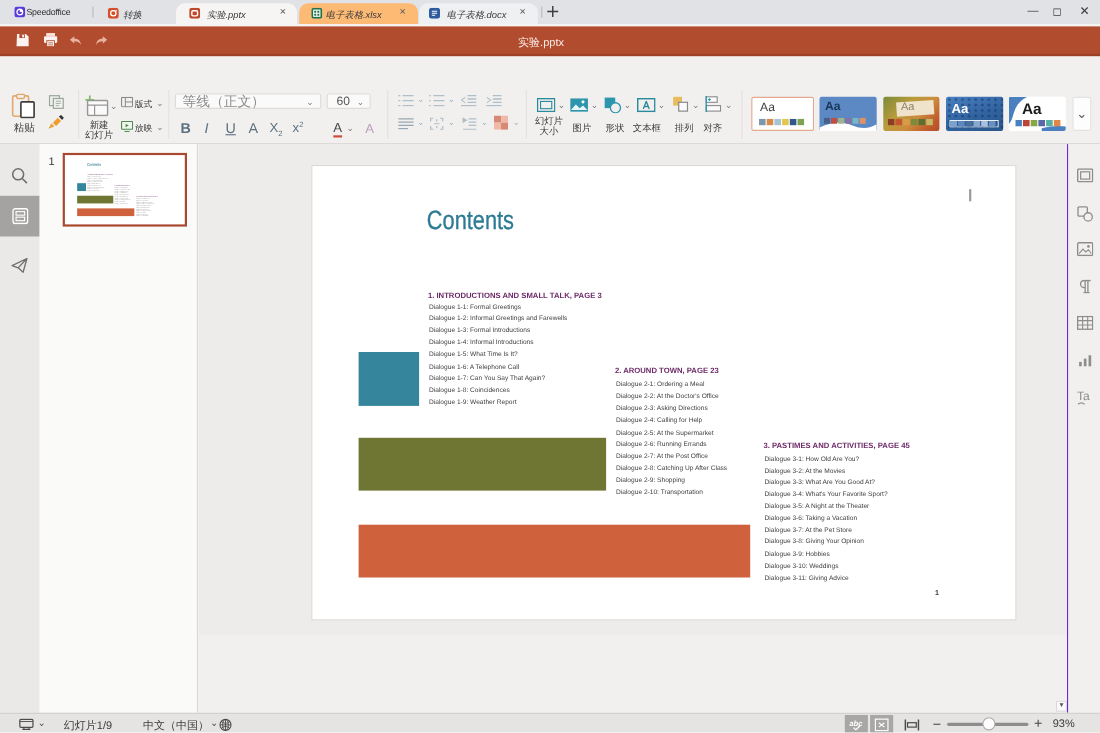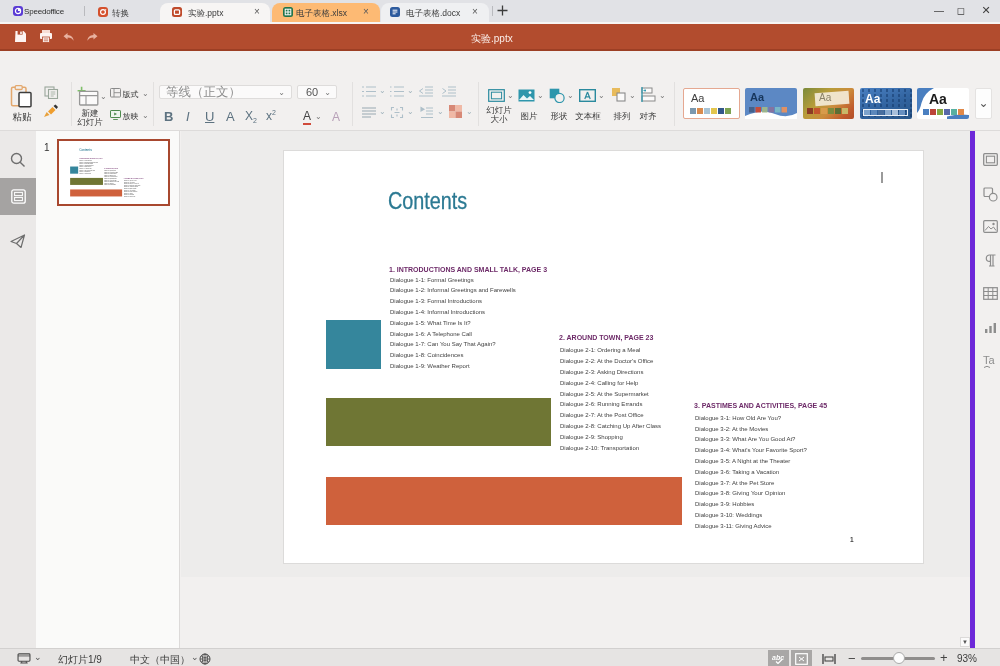--- a/index.html
+++ b/index.html
@@ -5,21 +5,21 @@
   * { margin:0; padding:0; box-sizing:border-box; }
   html,body { width:1000px; height:666px; overflow:hidden; }
   body { font-family:"Liberation Sans", sans-serif; }
   #app { position:relative; width:1000px; height:666px; background:#f2f0ef; }
   .abs { position:absolute; }
 
   
   #tabbar { position:absolute; left:0; top:0; width:1000px; height:21.5px; background:#e1e2e6; }
   #whitestrip { position:absolute; left:0; top:21.5px; width:1000px; height:2.5px; background:#f7f5f4; }
   .tabtext { font-size:8.5px; color:#3c3c3c; }
-  .tab { position:absolute; top:3px; height:18.5px; border-radius:8px 8px 0 0; display:flex; align-items:center; }
+  .tab { position:absolute; top:3px; height:18.5px; border-radius:8px 8px 0 0; display:flex; align-items:center;font-style:italic; }
   .tabsep { position:absolute; top:6px; width:1px; height:10px; background:#b9babe; }
   .wbtn { position:absolute; top:0; height:21px; color:#404040; font-size:13px; display:flex; align-items:center; justify-content:center; width:20px; }
 
   
   #titlebar { position:absolute; left:0; top:24px; width:1000px; height:26.5px; background:#b24c2e; }
   #titlebar .darkedge { position:absolute; left:0; bottom:0; width:1000px; height:2px; background:#9c3f24; }
 
   
   #menubar { position:absolute; left:0; top:50.5px; width:1000px; height:28.5px; background:#f2f0ef; }
   .menuitem { position:absolute; top:6px; font-size:10px; color:#2e2e2e; }
@@ -36,21 +36,21 @@
   
   .thumbtheme { position:absolute; top:9px; height:30.5px; border-radius:2px; }
 
   
   #leftstrip { position:absolute; left:0; top:131px; width:36px; height:517px; background:#ebe9e8; }
   #slidepanel { position:absolute; left:36px; top:131px; width:144px; height:517px; background:#fafaf9; border-right:1px solid #dcdad9; }
   #canvas { position:absolute; left:181px; top:131px; width:789px; height:446px; background:#edeceb; }
   #slide { position:absolute; left:103px; top:20px; width:639px; height:412px; background:#fff; box-shadow:0 0 0 1px #dcdbda; }
   #notes { position:absolute; left:181px; top:577px; width:789px; height:71px; background:#f1efee; border-top:1px solid #d6d4d3; }
   #scrolllane { position:absolute; left:960px; top:131px; width:10px; height:517px; }
-  #rightbar { position:absolute; left:970px; top:131px; width:30px; height:517px; background:#f2f0ef; border-left:5px solid #6d28d9; }
+  #rightbar { position:absolute; left:970px; top:131px; width:30px; height:517px; background:#f2f0ef; border-left:1px solid #6d28d9; }
 
   
   .sl-title { position:absolute; left:104px; top:35.8px; font-size:24px; color:#2c7a93; -webkit-text-stroke:0.3px #2c7a93; transform:scaleX(0.825); transform-origin:left top; letter-spacing:0px; }
   .sl-h { position:absolute; font-size:7px; font-weight:bold; color:#6d2a68; white-space:nowrap; }
   .sl-list { position:absolute; font-size:6px; color:#3f3f3f; line-height:10.8px; white-space:nowrap; }
   .bar { position:absolute; }
 
   
   #statusbar { position:absolute; left:0; top:648px; width:1000px; height:18px; background:#e6e4e3; border-top:1px solid #d2d0cf; font-size:10px; color:#3a3a3a; }
 </style>

